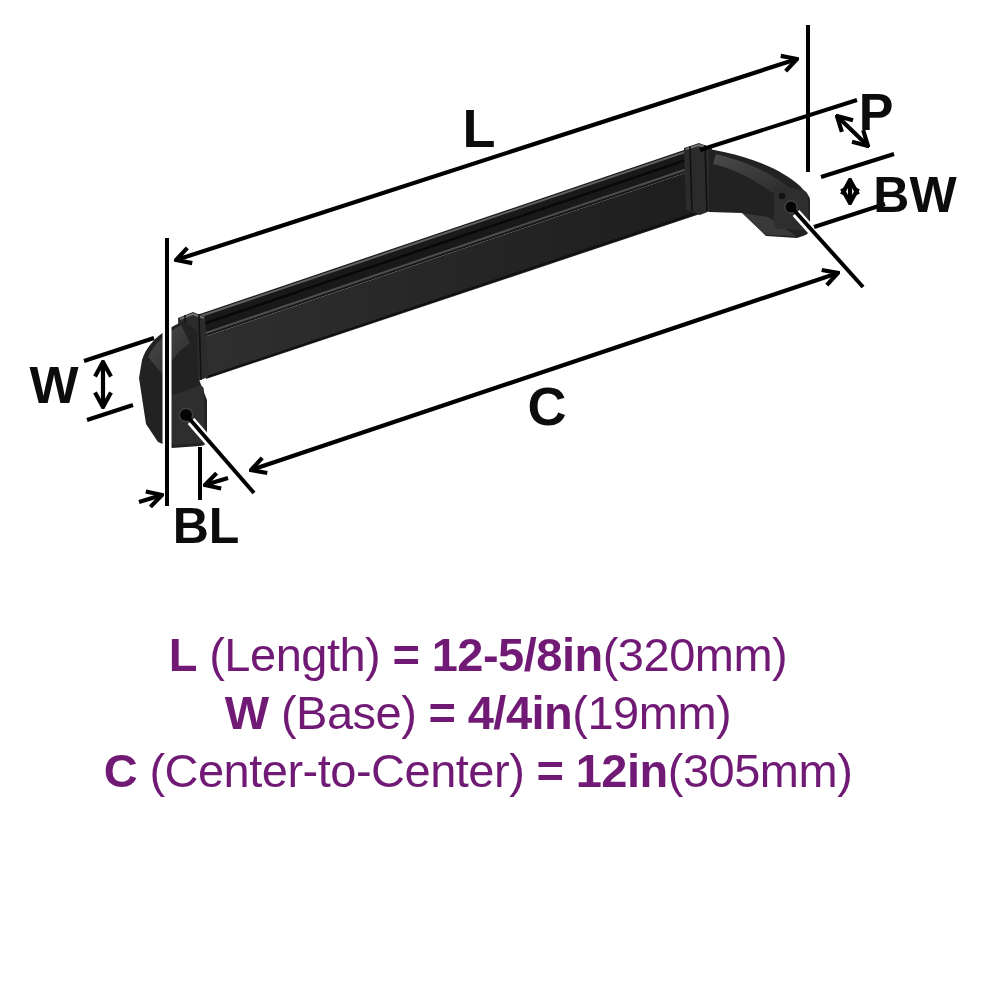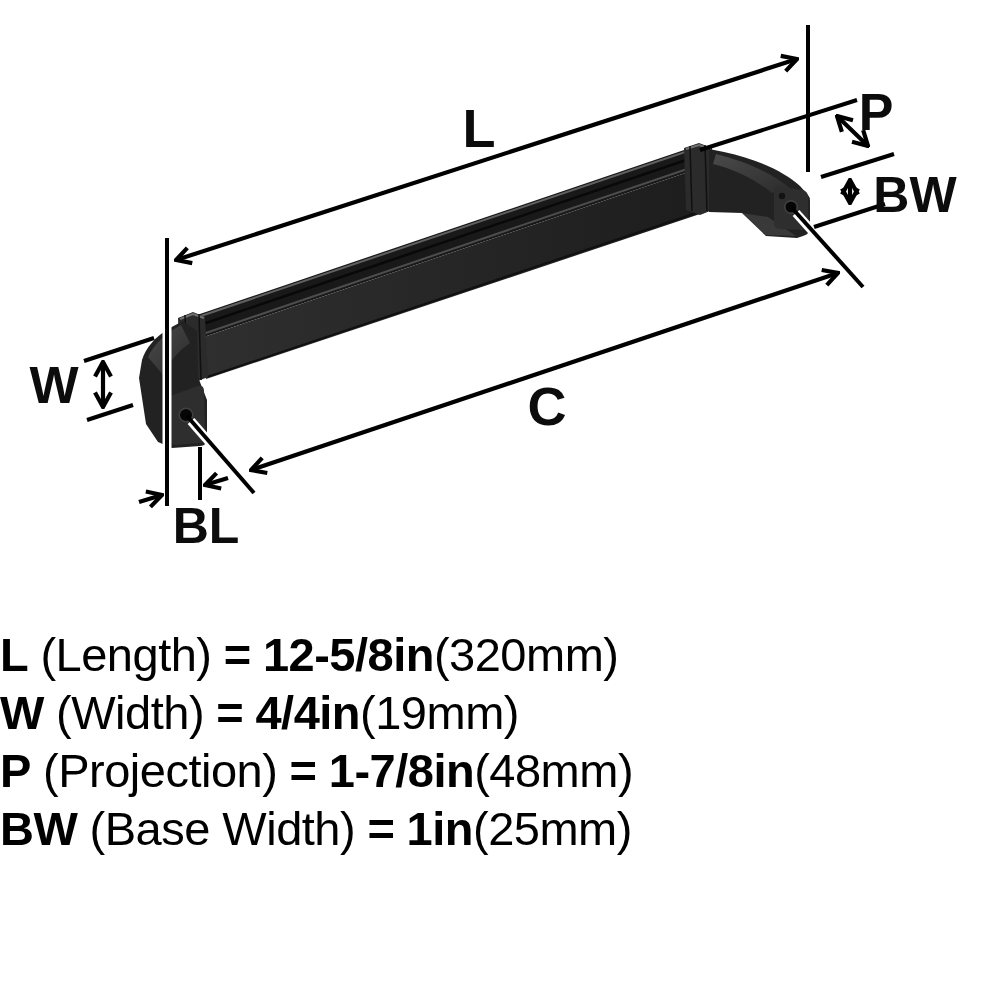--- a/index.html
+++ b/index.html
@@ -1,19 +1,19 @@
 <!DOCTYPE html>
 <html><head>
 <meta charset="utf-8">
 <style>
   html,body{margin:0;padding:0;background:#fff;}
   .page{width:1000px;height:1000px;background:#fff;font-family:"Liberation Sans",sans-serif;overflow:hidden;}
   svg{display:block;}
   .diagram-label{font-family:"Liberation Sans",sans-serif;font-weight:700;}
-  .legend{margin-top:26px;padding-right:44px;color:#000000;}
+  .legend{margin-top:26px;text-align:center;padding-right:44px;color:#701a75;}
   .legend-row{font-size:47px;line-height:58px;white-space:nowrap;letter-spacing:-0.5px;}
   .b{font-weight:700;}
   .r{font-weight:400;}
   .sp{margin-right:0.26em;}
 </style>
 </head>
 <body>
 
 <div class="page">
 
@@ -107,27 +107,24 @@
     </g>
   </svg>
 
   <div class="legend">
 
     <div class="legend-row">
       <span class="b sp">L</span><span class="r sp">(Length)</span><span class="b sp">=</span><span class="b">12-5/8in</span><span class="r">(320mm)</span>
     </div>
 
     <div class="legend-row">
-      <span class="b sp">W</span><span class="r sp">(Width)</span><span class="b sp">=</span><span class="b">4/4in</span><span class="r">(19mm)</span>
-    </div>
-
-    <div class="legend-row">
-      <span class="b sp">P</span><span class="r sp">(Projection)</span><span class="b sp">=</span><span class="b">1-7/8in</span><span class="r">(48mm)</span>
+      <span class="b sp">W</span><span class="r sp">(Base)</span><span class="b sp">=</span><span class="b">4/4in</span><span class="r">(19mm)</span>
     </div>
 
 
+    <div class="legend-row">
+      <span class="b sp">C</span><span class="r sp">(Center-to-Center)</span><span class="b sp">=</span><span class="b">12in</span><span class="r">(305mm)</span>
+    </div>
 
-    <div class="legend-row">
-      <span class="b sp">BW</span><span class="r sp">(Base Width)</span><span class="b sp">=</span><span class="b">1in</span><span class="r">(25mm)</span>
-    </div>
+
 
   </div>
 </div>
 
 </body></html>

